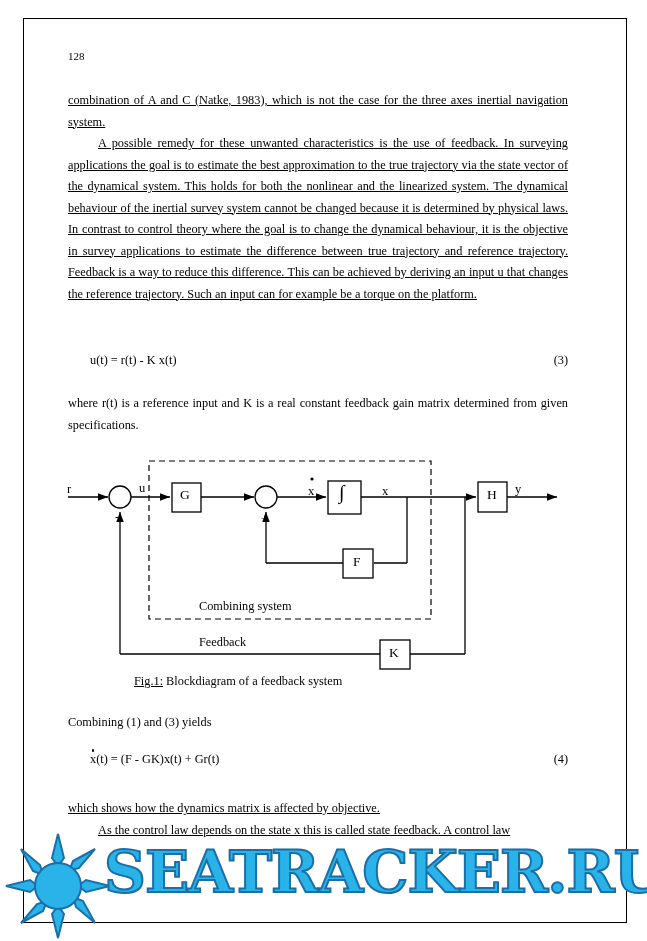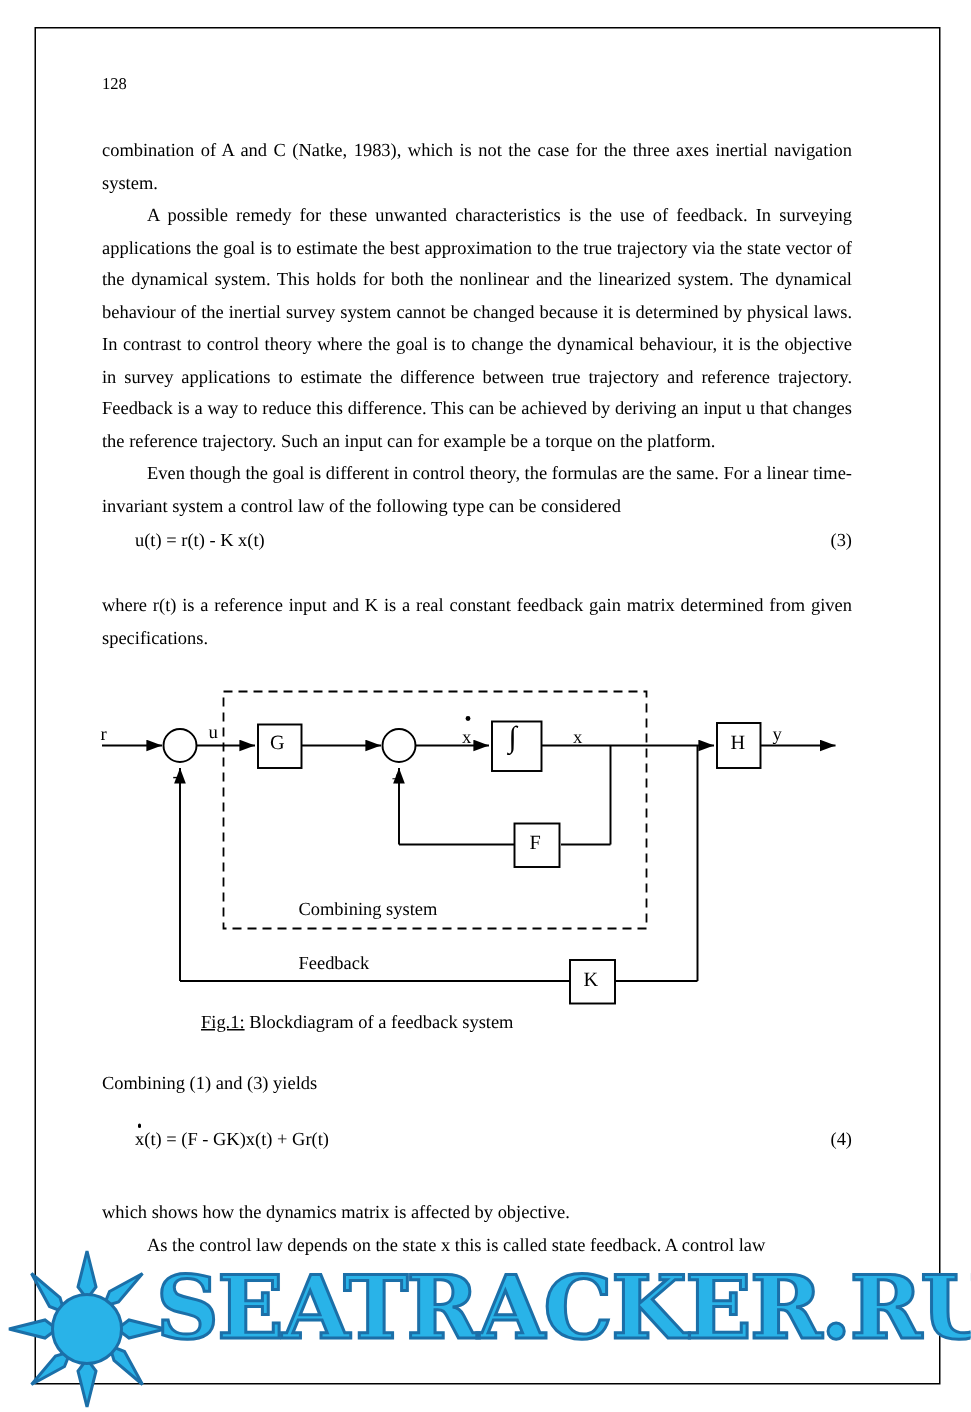--- a/index.html
+++ b/index.html
@@ -42,20 +42,21 @@
     position: absolute;
     left: 68px;
     top: 90px;
     width: 500px;
     font-size: 12.3px;
     line-height: 21.5px;
     text-align: justify;
   }
   .para {
     margin: 0 0 0 0;
+    text-decoration: underline;
   }
   .para.indent {
     text-indent: 30px;
   }
   .eq-block {
     position: absolute;
     left: 68px;
     width: 500px;
     font-size: 12.3px;
   }
@@ -169,21 +170,20 @@
 <body>
 
 <div class="page">
   <div class="page-border"></div>
 
   <div class="page-number">128</div>
 
   <div class="body-text">
     <p class="para">combination of A and C (Natke, 1983), which is not the case for the three axes inertial navigation system.</p>
     <p class="para indent">A possible remedy for these unwanted characteristics is the use of feedback. In surveying applications the goal is to estimate the best approximation to the true trajectory via the state vector of the dynamical system. This holds for both the nonlinear and the linearized system. The dynamical behaviour of the inertial survey system cannot be changed because it is determined by physical laws. In contrast to control theory where the goal is to change the dynamical behaviour, it is the objective in survey applications to estimate the difference between true trajectory and reference trajectory. Feedback is a way to reduce this difference. This can be achieved by deriving an input  u that changes the reference trajectory. Such an input can for example be a torque on the platform.</p>
-    <p class="para indent">Even though the goal is different in control theory, the formulas are the same. For a linear time-invariant system a control law of the following type can be considered</p>
   </div>
 
   <div class="eq-block" style="top:353px;">
     <div class="eq-row">
       <span class="eq-lhs">u(t) = r(t) - K x(t)</span>
       <span class="eq-num">(3)</span>
     </div>
   </div>
 
   <div class="text2">where r(t) is a reference input and K is a real constant feedback gain matrix determined from given specifications.</div>

